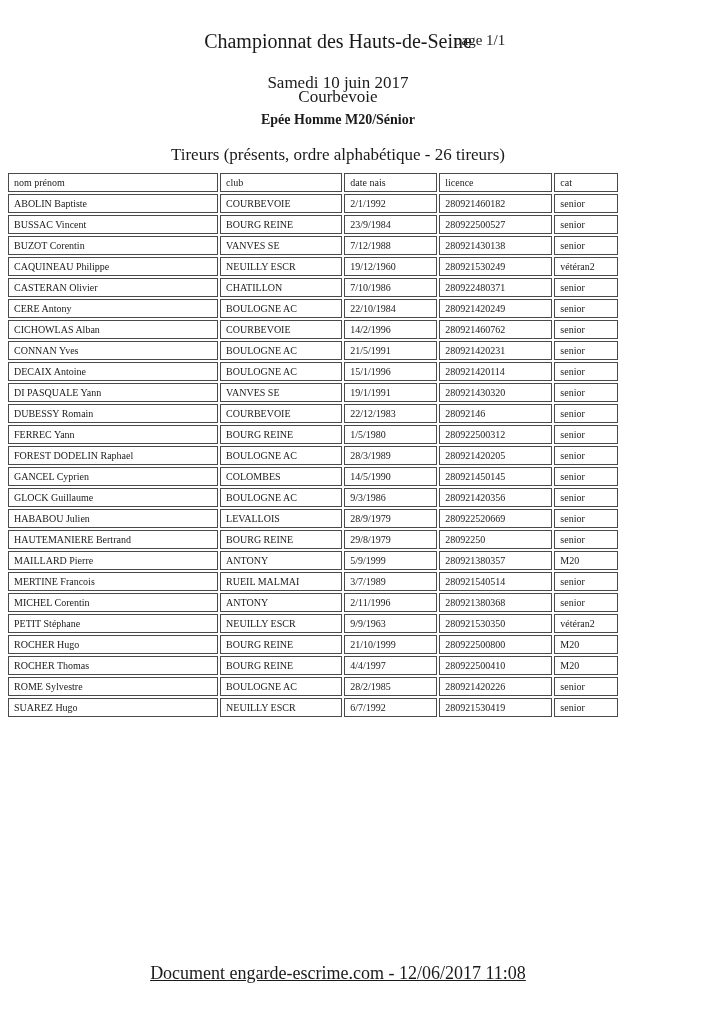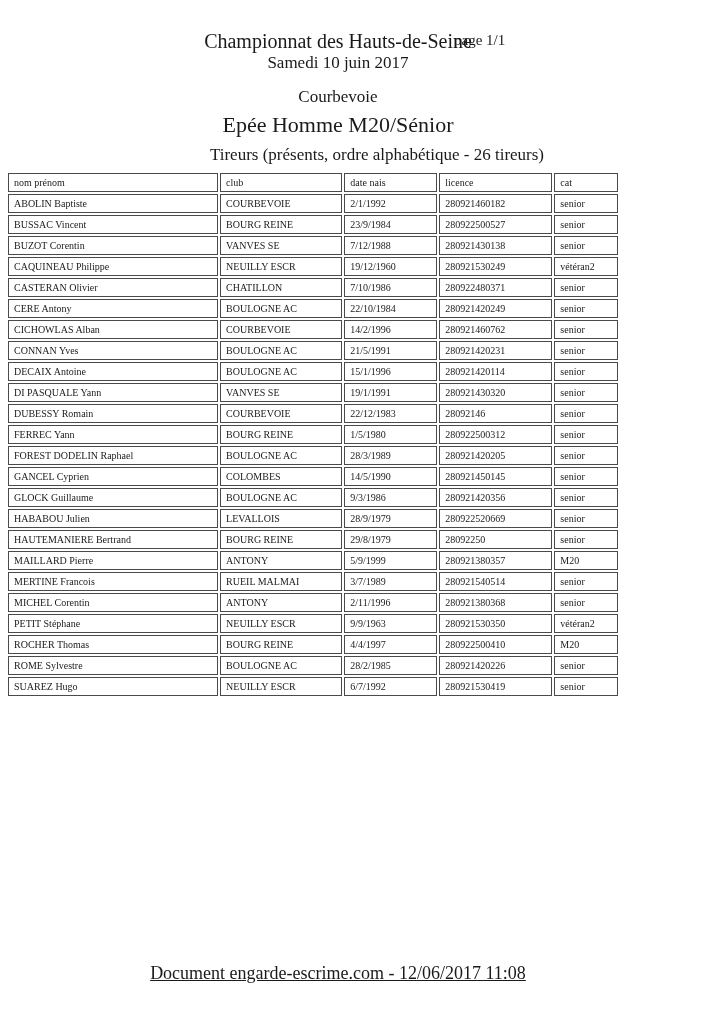--- a/index.html
+++ b/index.html
@@ -14,24 +14,24 @@
   }
   .centered-line {
     position: absolute;
     left: 0;
     width: 100%;
     text-align: center;
     white-space: nowrap;
   }
   .title        { top: 30px;  font-size: 20px; }
   .page-label   { position: absolute; left: 454px; top: 32px; font-size: 15px; }
-  .date-line    { top: 53px;  font-size: 17px; text-align: center; }
+  .date-line    { top: 73px;  font-size: 17px; text-align: center; }
   .location-line{ top: 87px;  font-size: 17px; }
-  .event-line   { top: 112px; font-size: 22px; }
-  .section-line { top: 145px; font-size: 17px; margin-left: 39px; }
+  .event-line   { top: 112px; font-size: 14px; font-weight: bold; }
+  .section-line { top: 145px; font-size: 17px; }
   table.fencers {
     position: absolute;
     top: 171px;
     left: 6px;
     width: 614px;
     border-collapse: separate;
     border-spacing: 2px;
     table-layout: fixed;
     font-size: 10px;
   }
@@ -225,20 +225,27 @@
     <td class="c-cat">senior</td>
   </tr>
         <tr>
     <td class="c-name">PETIT Stéphane</td>
     <td class="c-club">NEUILLY ESCR</td>
     <td class="c-birth">9/9/1963</td>
     <td class="c-licence">280921530350</td>
     <td class="c-cat">vétéran2</td>
   </tr>
         <tr>
+    <td class="c-name">ROCHER Hugo</td>
+    <td class="c-club">BOURG REINE</td>
+    <td class="c-birth">21/10/1999</td>
+    <td class="c-licence">280922500800</td>
+    <td class="c-cat">M20</td>
+  </tr>
+        <tr>
     <td class="c-name">ROCHER Thomas</td>
     <td class="c-club">BOURG REINE</td>
     <td class="c-birth">4/4/1997</td>
     <td class="c-licence">280922500410</td>
     <td class="c-cat">M20</td>
   </tr>
         <tr>
     <td class="c-name">ROME Sylvestre</td>
     <td class="c-club">BOULOGNE AC</td>
     <td class="c-birth">28/2/1985</td>

